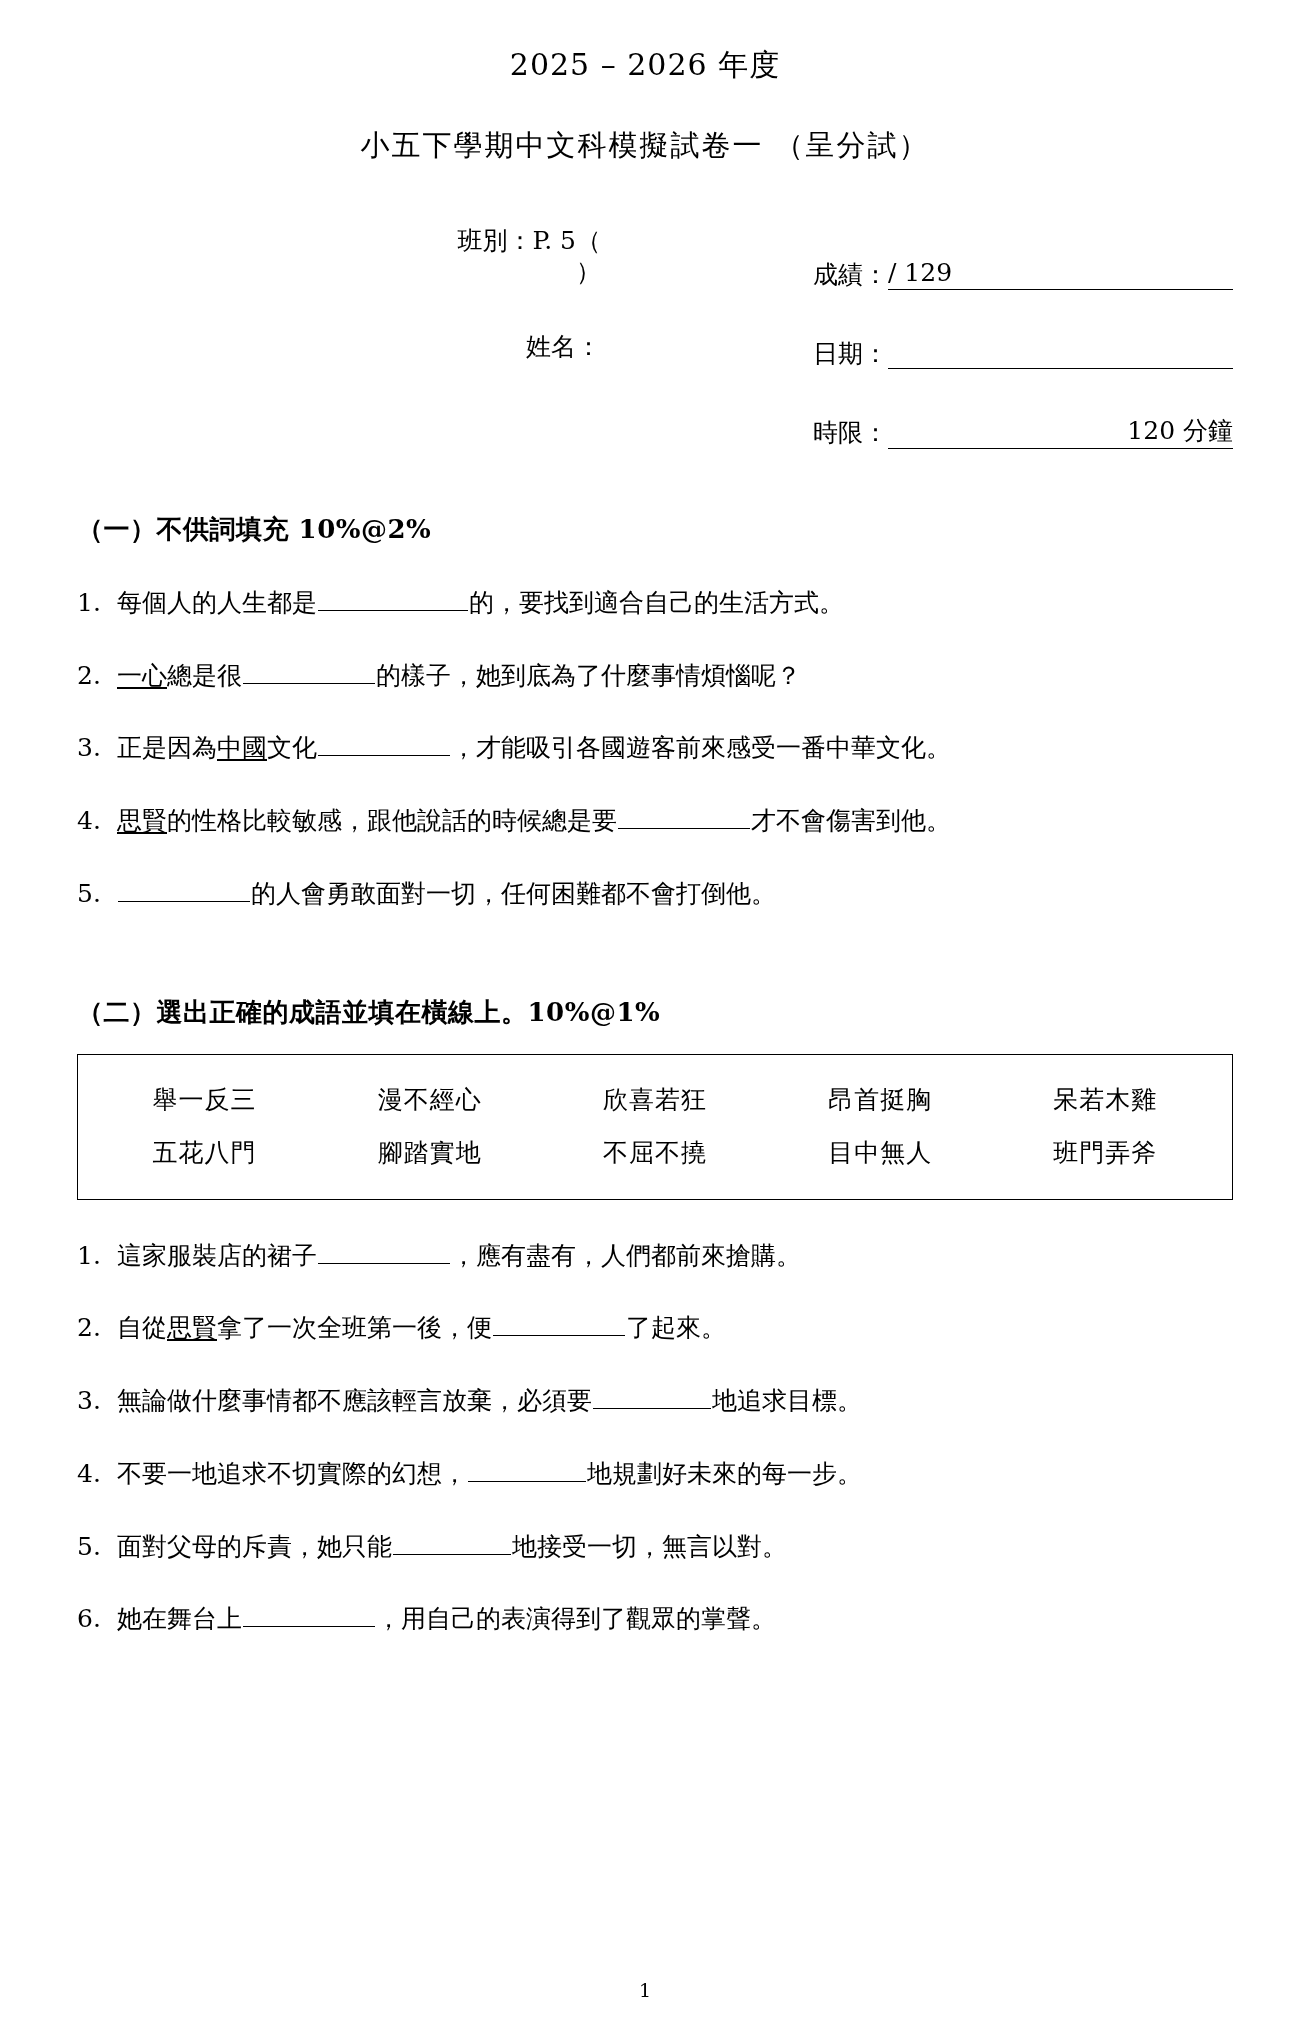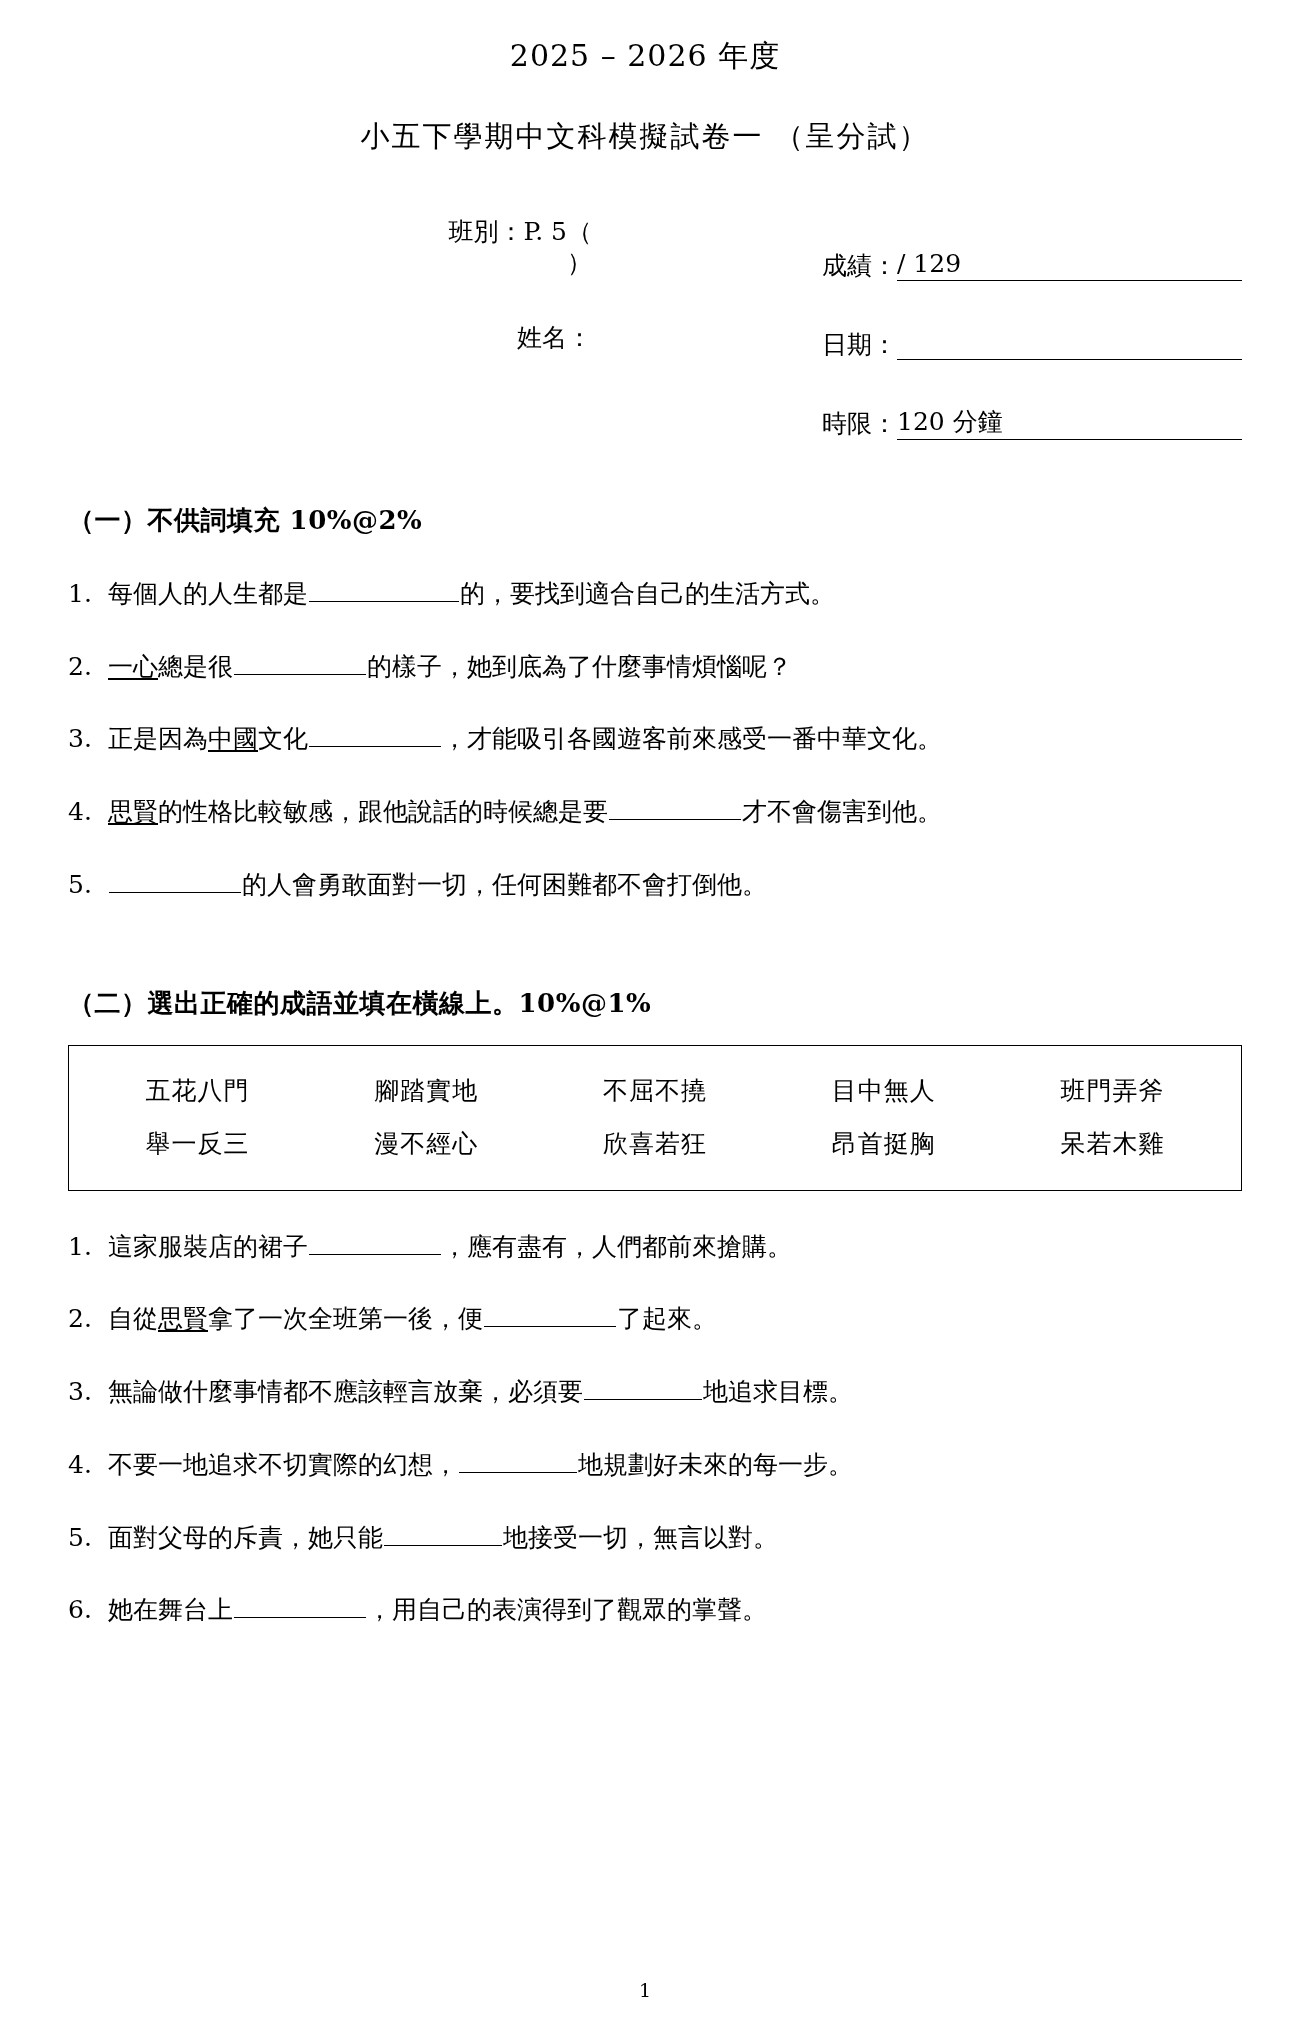--- a/index.html
+++ b/index.html
@@ -12,21 +12,21 @@
     font-family: "DejaVu Serif", "Liberation Serif", serif;
     color: #000000;
   }
   .page {
     position: relative;
     width: 1290px;
     height: 2027px;
     margin: 0 auto;
     background: #ffffff;
     box-sizing: border-box;
-    padding: 0;
+    padding: 9px;
     overflow: hidden;
   }
 
   
   .doc-title {
     text-align: center;
     font-size: 30px;
     letter-spacing: 1px;
     margin-top: 38px;
     line-height: 1.2;
@@ -92,21 +92,21 @@
     font-size: 25px;
     padding-right: 52px;
     white-space: nowrap;
   }
   .timed-line {
     flex: 1 1 auto;
     border-bottom: 1.6px solid #000;
     height: 27px;
     display: flex;
     align-items: flex-end;
-    justify-content: flex-start;
+    justify-content: flex-end;
     padding-bottom: 1px;
   }
   .timed-value {
     font-size: 25px;
     white-space: nowrap;
   }
   .paren-gap { display: inline-block; width: 52px; }
 
   
   .section {
@@ -250,33 +250,33 @@
           <span class="q-num">5.</span>
           <span class="q-text"><span class="fill fill-sm"></span><span>的人會勇敢面對一切，任何困難都不會打倒他。</span></span>
         </li>
       </ol>
   </div>
 
   <div class="section sec2">
     <div class="section-heading">（二）選出正確的成語並填在橫線上。10%@1%</div>
     <div class="idiom-box" id="idiom-box">
         <div class="idiom-row">
+          <span class="idiom-cell">舉一反三</span>
+          <span class="idiom-cell">漫不經心</span>
+          <span class="idiom-cell">欣喜若狂</span>
+          <span class="idiom-cell">昂首挺胸</span>
+          <span class="idiom-cell">呆若木雞</span>
+        </div>
+        <div class="idiom-row">
           <span class="idiom-cell">五花八門</span>
           <span class="idiom-cell">腳踏實地</span>
           <span class="idiom-cell">不屈不撓</span>
           <span class="idiom-cell">目中無人</span>
           <span class="idiom-cell">班門弄斧</span>
         </div>
-        <div class="idiom-row">
-          <span class="idiom-cell">舉一反三</span>
-          <span class="idiom-cell">漫不經心</span>
-          <span class="idiom-cell">欣喜若狂</span>
-          <span class="idiom-cell">昂首挺胸</span>
-          <span class="idiom-cell">呆若木雞</span>
-        </div>
       </div>
     <ol class="q-list" id="sec2-list">
         <li class="q-item">
           <span class="q-num">1.</span>
           <span class="q-text"><span>這家服裝店的裙子</span><span class="fill fill-sm"></span><span>，應有盡有，人們都前來搶購。</span></span>
         </li>
         <li class="q-item">
           <span class="q-num">2.</span>
           <span class="q-text"><span>自從</span><span class="u">思賢</span><span>拿了一次全班第一後，便</span><span class="fill fill-sm"></span><span>了起來。</span></span>
         </li>

